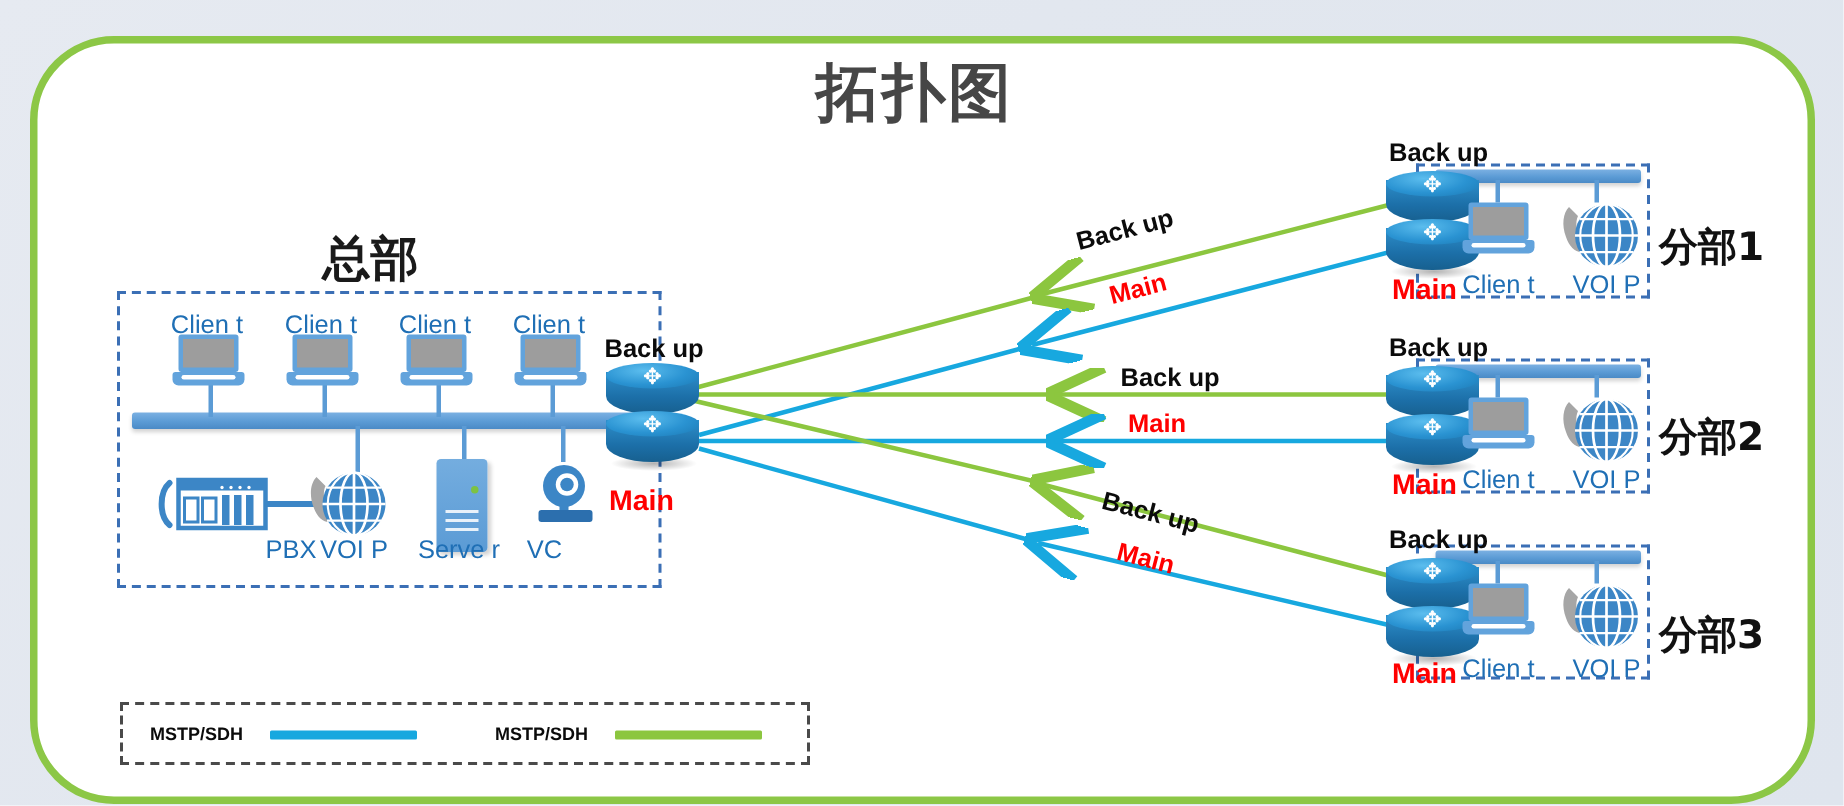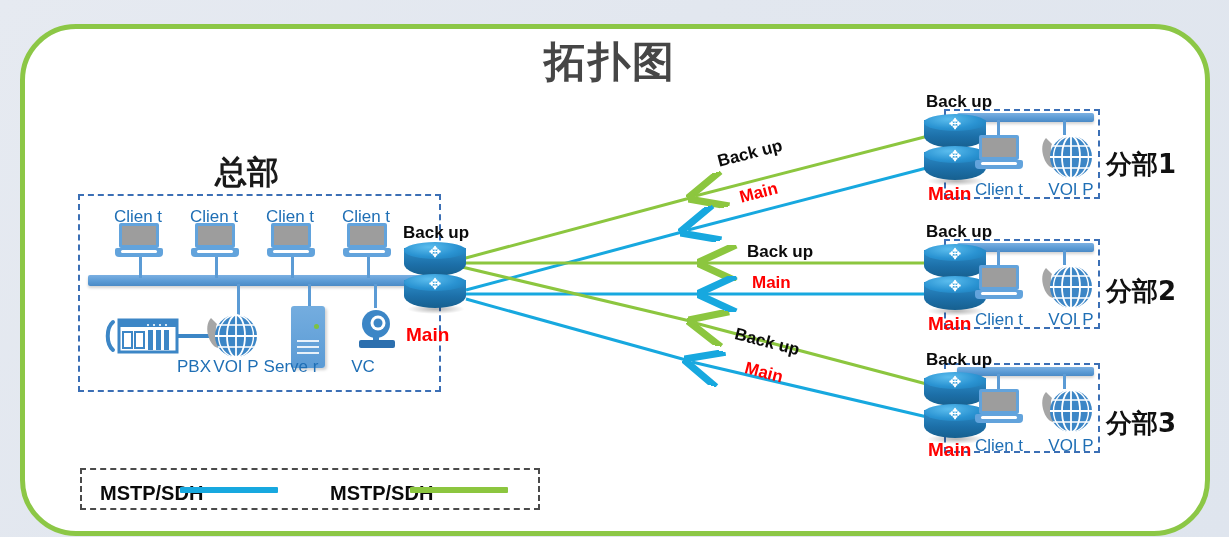--- a/index.html
+++ b/index.html
@@ -113,21 +113,21 @@
   .handset{position:absolute;width:22px;height:34px;}
 
   
   .webcam{position:absolute;width:46px;height:42px;}
 
   
   .pbx{position:absolute;width:76px;height:40px;}
 
   
   .legend-text{
-    position:absolute;font-size:20px;font-weight:bold;color:#0b0b0b;
+    position:absolute;font-size:12px;font-weight:bold;color:#0b0b0b;
     font-family:"Liberation Sans",sans-serif;white-space:nowrap;
   }
   .legend-line{position:absolute;height:6px;border-radius:1px;}
 </style>
 </head>
 <body>
 
 <div id="stage">
 
   <div class="card"></div>
@@ -229,21 +229,21 @@
   </svg>
   <div class="dev-label" style="left:209px;top:341px;width:54px;">VOI P</div>
 
   <div class="drop" style="left:308px;top:268px;height:22px;"></div>
   <div class="server" style="left:291px;top:290px;">
     <div class="led"></div>
     <div class="ln" style="top:34px;"></div>
     <div class="ln" style="top:40px;"></div>
     <div class="ln" style="top:46px;"></div>
   </div>
-  <div class="dev-label" style="left:263px;top:341px;width:56px;">Serve r</div>
+  <div class="dev-label" style="left:278px;top:341px;width:56px;">Serve r</div>
 
   <div class="drop" style="left:374px;top:268px;height:24px;"></div>
   <svg class="webcam" style="left:353px;top:292px;" viewBox="0 0 46 42">
     <circle cx="23" cy="16" r="14" fill="#3C86C6"></circle>
     <circle cx="25" cy="15" r="7.5" fill="#fff"></circle>
     <circle cx="25" cy="15" r="4.5" fill="#3C86C6"></circle>
     <rect x="20" y="29" width="6" height="4" fill="#3C86C6"></rect>
     <rect x="6" y="32" width="36" height="8" rx="2" fill="#2C6FAE"></rect>
   </svg>
   <div class="dev-label" style="left:345px;top:341px;width:36px;">VC</div>

